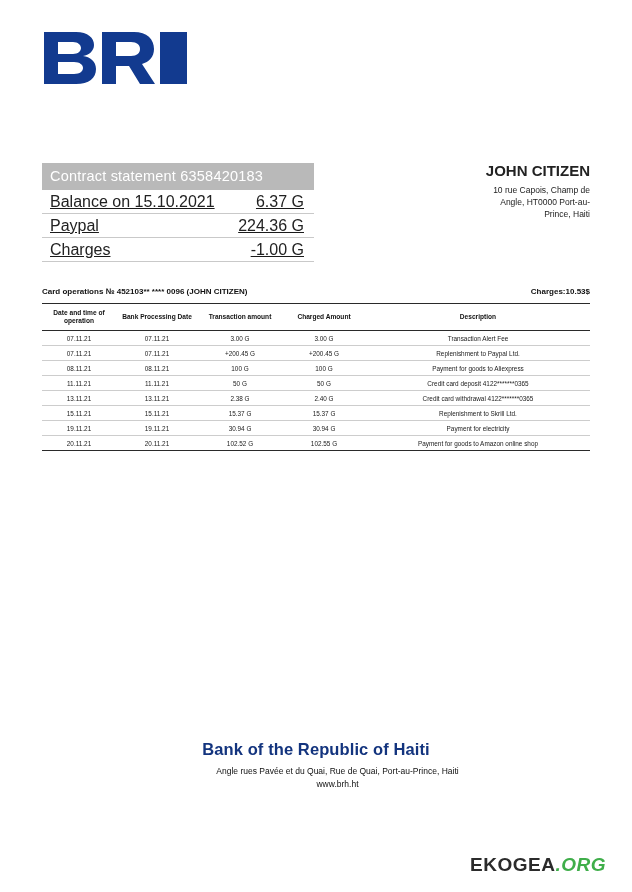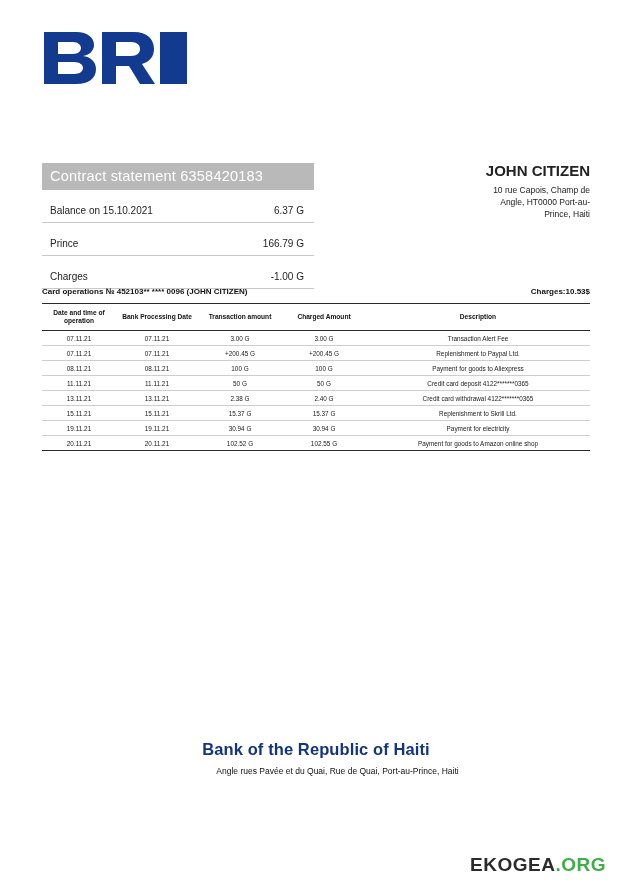--- a/index.html
+++ b/index.html
@@ -38,23 +38,24 @@
     color: #ffffff;
     font-size: 14.5px;
     padding: 5px 0 6px 8px;
     letter-spacing: 0.2px;
   }
   .summary-row {
     display: flex;
     justify-content: space-between;
     align-items: center;
     border-bottom: 1px solid #c9c9c9;
-    font-size: 10px;
-    padding: 14px 6px 5px 8px;
+    font-size: 16px;
+    padding: 5px 6px 5px 8px;
     height: 13px;
+    text-decoration: underline;
   }
   .summary-row .label { color: #222; }
   .summary-row .value { color: #222; padding-right: 4px;}
 
   
   .addressee {
     position: absolute;
     right: 42px;
     top: 160px;
     width: 180px;
@@ -142,21 +143,21 @@
   
   .watermark {
     position: absolute;
     right: 26px;
     bottom: 16px;
     font-size: 19px;
     font-weight: bold;
     letter-spacing: 0.5px;
   }
   .watermark .dark { color: #2b2b2b; margin-left: 16px; }
-  .watermark .green { color: #3fae4a; }
+  .watermark .green { color: #3fae4a; font-style: italic; }
 </style>
 </head>
 <body>
 
 <div class="logo-wrap">
   <svg width="145" height="62" viewBox="0 0 145 62" xmlns="http://www.w3.org/2000/svg" aria-label="BRH">
     <g fill="#123a8f">
 
       <path d="M2 2 H34 C46 2 52 8 52 15 C52 21 47 25 41 26 C48 27 54 31 54 39 C54 48 47 54 34 54 H2 Z
                M16 12 V24 H31 C36 24 39 21 39 18 C39 15 36 12 31 12 Z
@@ -172,22 +173,22 @@
 </div>
 
 <div class="summary">
   <div class="summary-title">Contract statement 6358420183</div>
 
   <div class="summary-row">
     <span class="label">Balance on  15.10.2021</span>
     <span class="value">6.37 G</span>
   </div>
   <div class="summary-row">
-    <span class="label">Prince</span>
-    <span class="value">166.79 G</span>
+    <span class="label">Paypal</span>
+    <span class="value">224.36 G</span>
   </div>
   <div class="summary-row">
     <span class="label">Charges</span>
     <span class="value">-1.00 G</span>
   </div>
 </div>
 
 <div class="addressee">
   <div class="name">JOHN CITIZEN</div>
   <div>10 rue Capois, Champ de</div>
@@ -266,17 +267,18 @@
       <td>102.52 G</td>
       <td>102.55 G</td>
       <td>Payment for goods to Amazon online shop</td>
     </tr>
   </tbody>
 </table>
 
 <div class="footer">
   <div class="bank-name">Bank of the Republic of Haiti</div>
   <div class="line">Angle rues Pavée et du Quai, Rue de Quai, Port-au-Prince, Haiti</div>
+  <div class="line">www.brh.ht</div>
 </div>
 
 <div class="watermark">
   <span class="dark">EKOGEA</span><span class="green">.ORG</span>
 </div>
 
 </body></html>

